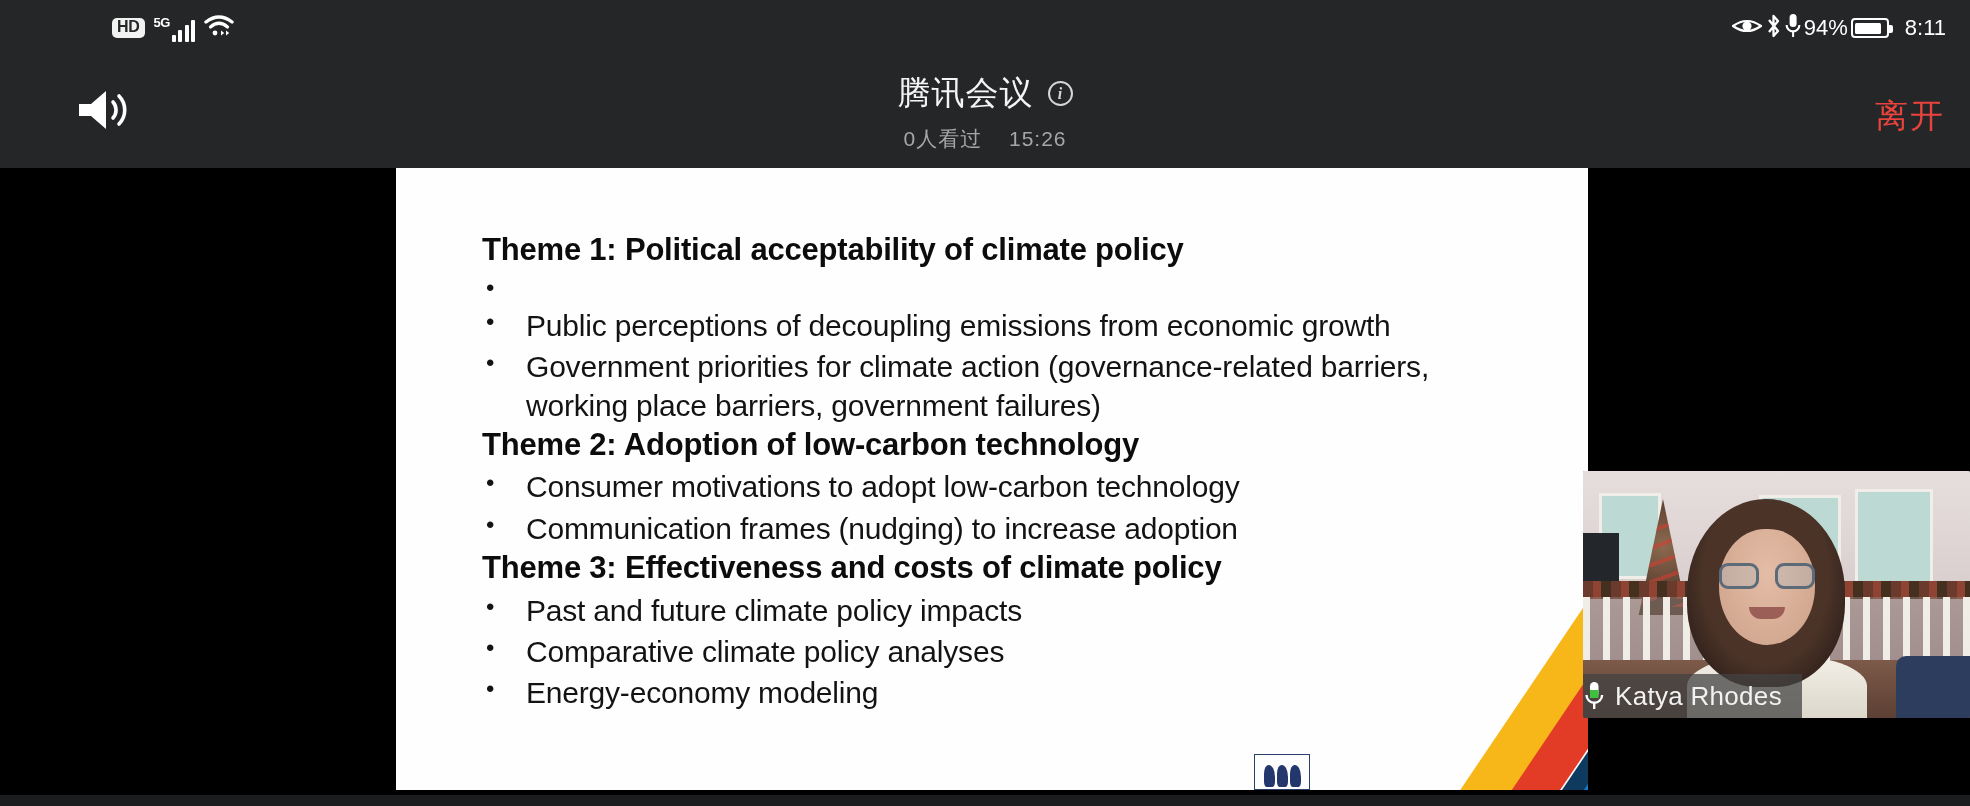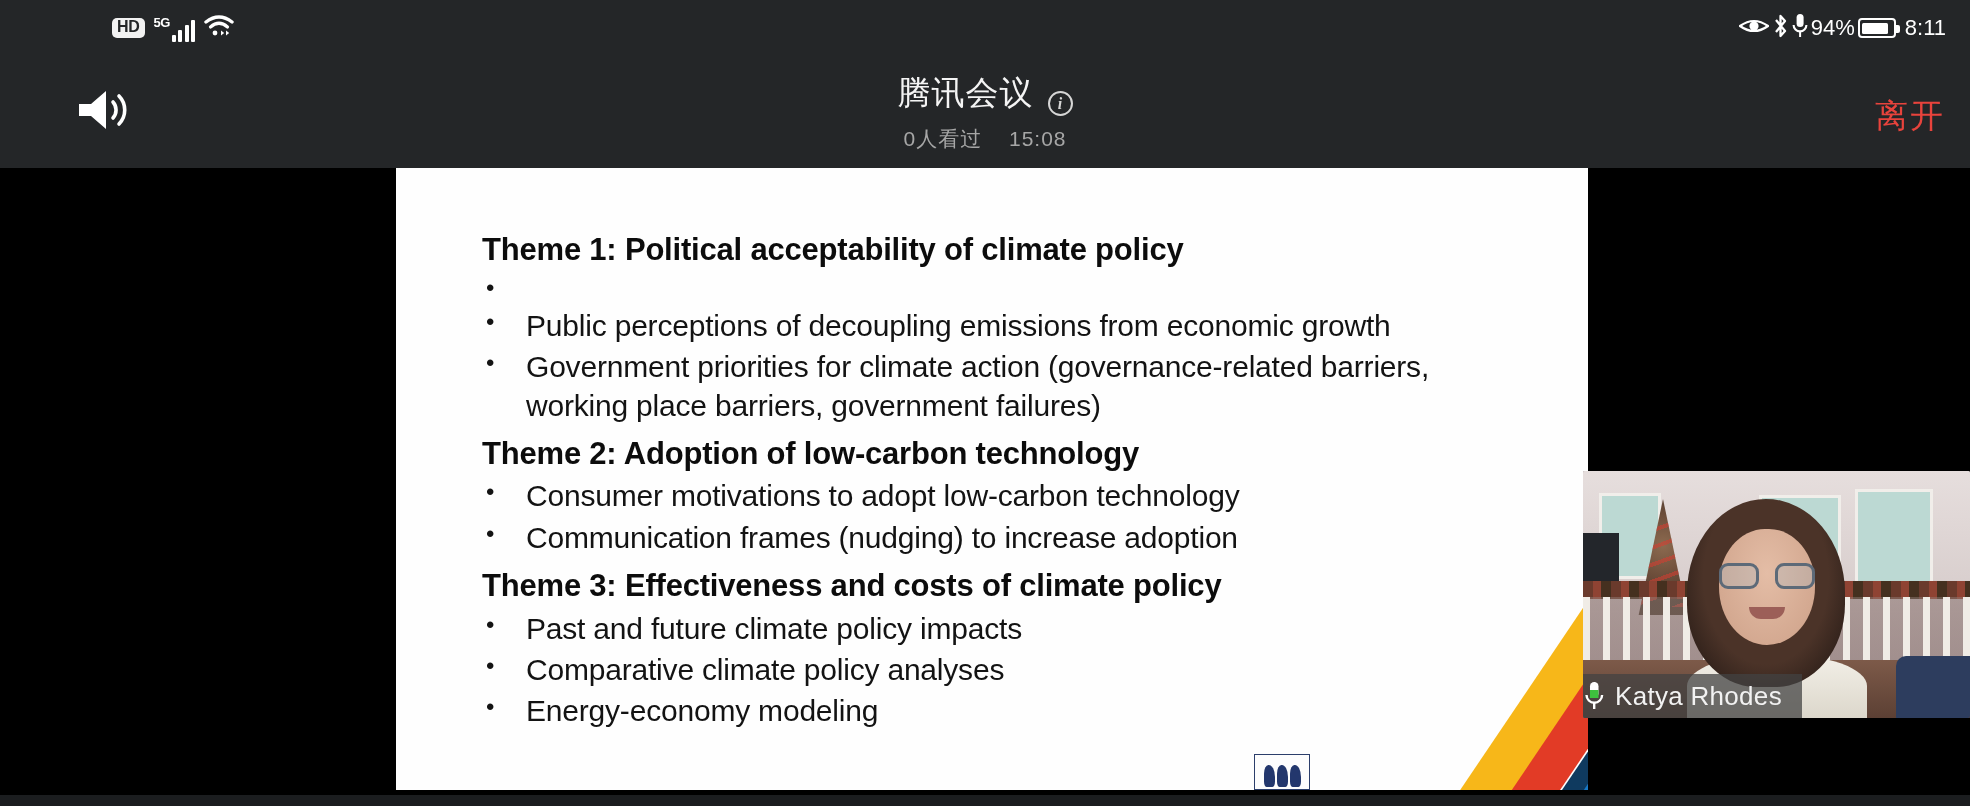--- a/index.html
+++ b/index.html
@@ -32,37 +32,37 @@
   .bars i:nth-child(2){height:12px;}
   .bars i:nth-child(3){height:17px;}
   .bars i:nth-child(4){height:22px;}
   .batt{
     width:38px;height:20px;border:2.3px solid #fff;border-radius:4px;
     position:relative;display:flex;align-items:center;padding:2.5px;
   }
   .batt::after{content:"";position:absolute;right:-6px;top:5px;width:3.5px;height:8px;background:#fff;border-radius:0 2px 2px 0;}
   .batt i{display:block;height:100%;width:88%;background:#fff;border-radius:1.5px;}
   .pct{ font-size:22px; font-weight:500;}
-  .clock{ font-size:22px; font-weight:500; margin-left:6px;}
+  .clock{ font-size:22px; font-weight:500; margin-left:13px;}
 
   
   .mheader{
     position:absolute; left:0; top:56px; width:1970px; height:112px;
     background:#242628; z-index:35;
   }
   .speaker-btn{
     position:absolute; left:72px; top:28px; width:62px; height:56px;
     display:flex; align-items:center; justify-content:center; cursor:pointer;
   }
   .title-block{
     position:absolute; left:0; top:0; width:100%; height:112px;
     display:flex; flex-direction:column; align-items:center; justify-content:center;
     pointer-events:none;
   }
-  .title-row{ display:flex; align-items:flex-end; gap:14px; }
+  .title-row{ display:flex; align-items:center; gap:14px; }
   .mtitle{ color:#f4f4f4; font-size:33px; font-weight:500; letter-spacing:1px;}
   .info-ic{
     width:25px;height:25px;border:2px solid #d6d6d6;border-radius:50%;
     color:#d6d6d6;font-size:16px;font-style:italic;font-weight:bold;
     display:flex;align-items:center;justify-content:center; line-height:1;
     font-family:"Liberation Serif", serif; pointer-events:auto; cursor:pointer;
   }
   .msub{ color:#a6a6a6; font-size:21px; margin-top:9px; letter-spacing:1px;}
   .msub span{ margin-left:20px;}
   .leave-btn{
@@ -72,21 +72,21 @@
 
   
   .stage{ position:absolute; left:0; top:168px; width:1970px; height:788px; background:#000;}
   .slide{
     position:absolute; left:396px; top:0px; width:1192px; height:622px;
     background:#fefefe; overflow:hidden;
   }
   .slide-inner{ padding:62px 20px 0 86px; }
   .sl-head{
     font-size:31px; font-weight:bold; color:#0c0c0c; letter-spacing:-0.2px;
-    line-height:1.30; margin-top:9px;
+    line-height:1.30; 
   }
   .sl-head:first-child{ margin-top:0; }
   .sl-bul{
     display:flex; font-size:30px; color:#131313; line-height:1.28;
     letter-spacing:-0.2px; margin-top:3px;
   }
   .sl-bul .dot{ width:44px; flex:0 0 44px; text-align:left; font-size:24px; padding-left:4px;}
   .sl-bul .txt{ flex:1; max-width:920px;}
 
   
@@ -233,21 +233,21 @@
       </span>
     </div>
 
     <div class="title-block">
       <div class="title-row">
         <span class="mtitle">腾讯会议</span>
         <span class="info-ic">i</span>
       </div>
       <div class="msub">
         <span style="margin-left:0">0人看过</span>
-        <span>15:08</span>
+        <span>15:26</span>
       </div>
     </div>
 
     <div class="leave-btn">离开</div>
   </div>
 
   <div class="stage">
     <div class="slide">
       <div class="slide-inner">
           <div class="sl-head">Theme 1: Political acceptability of climate policy</div>

